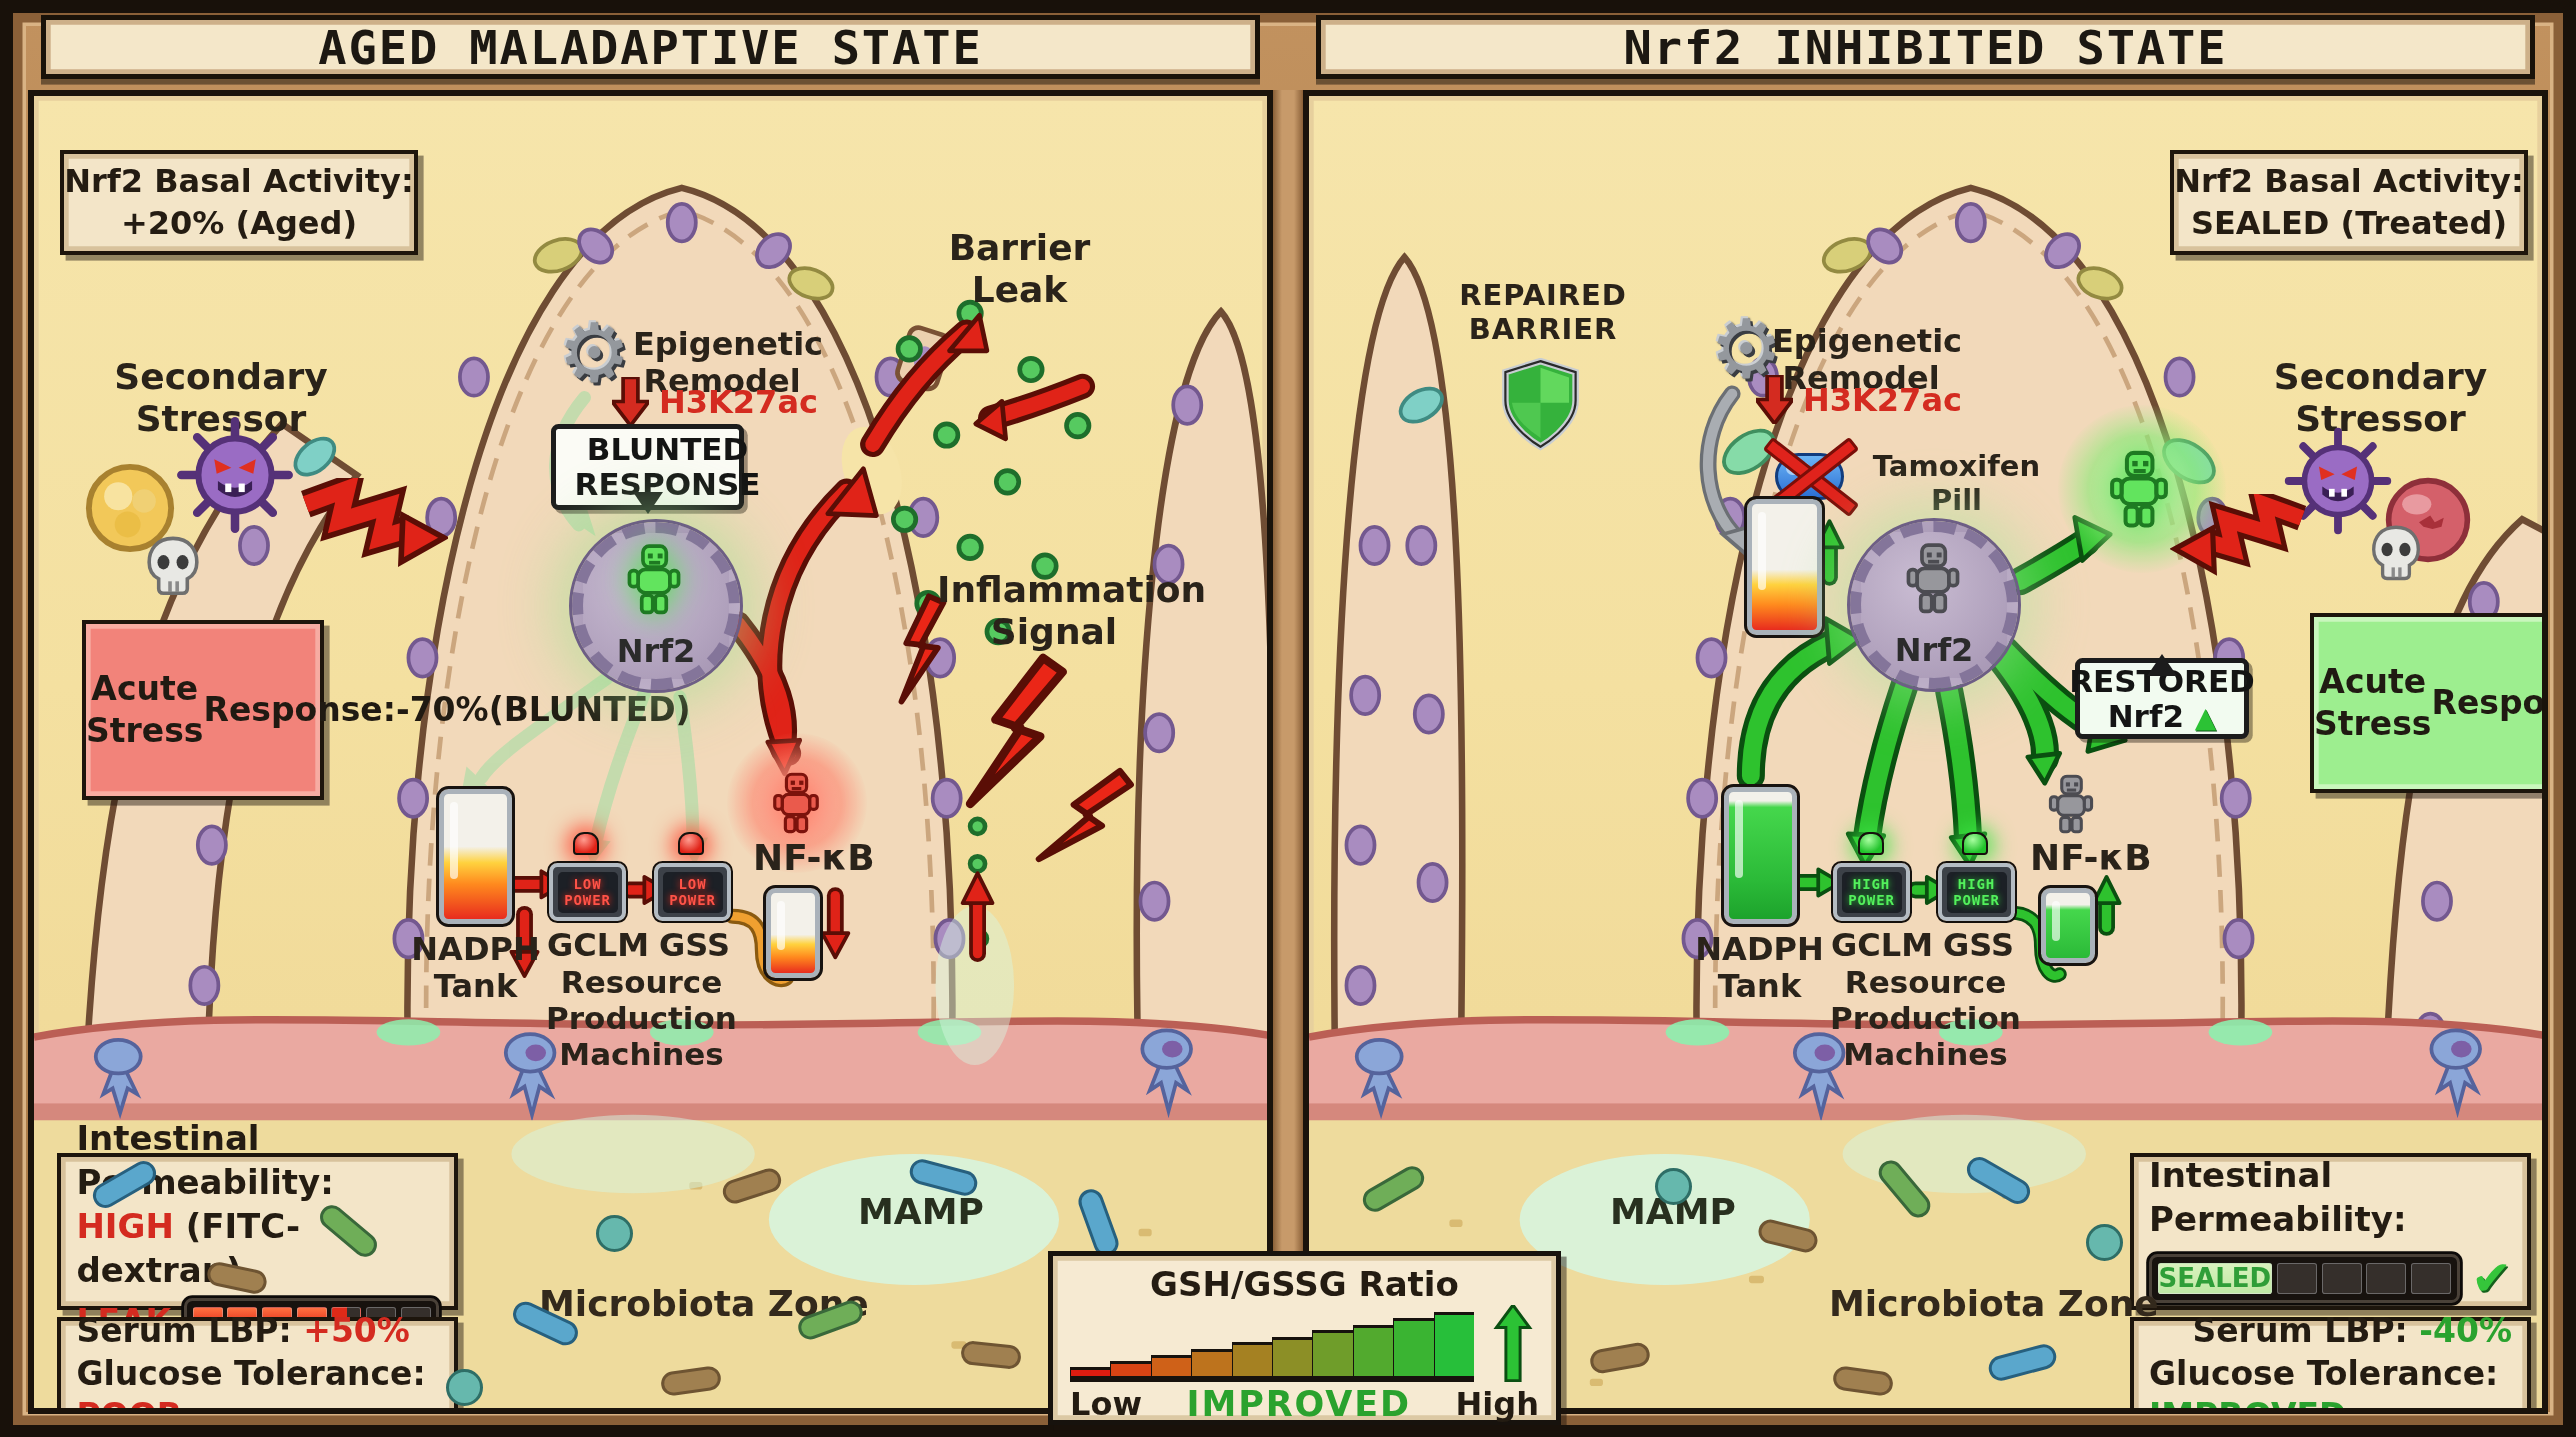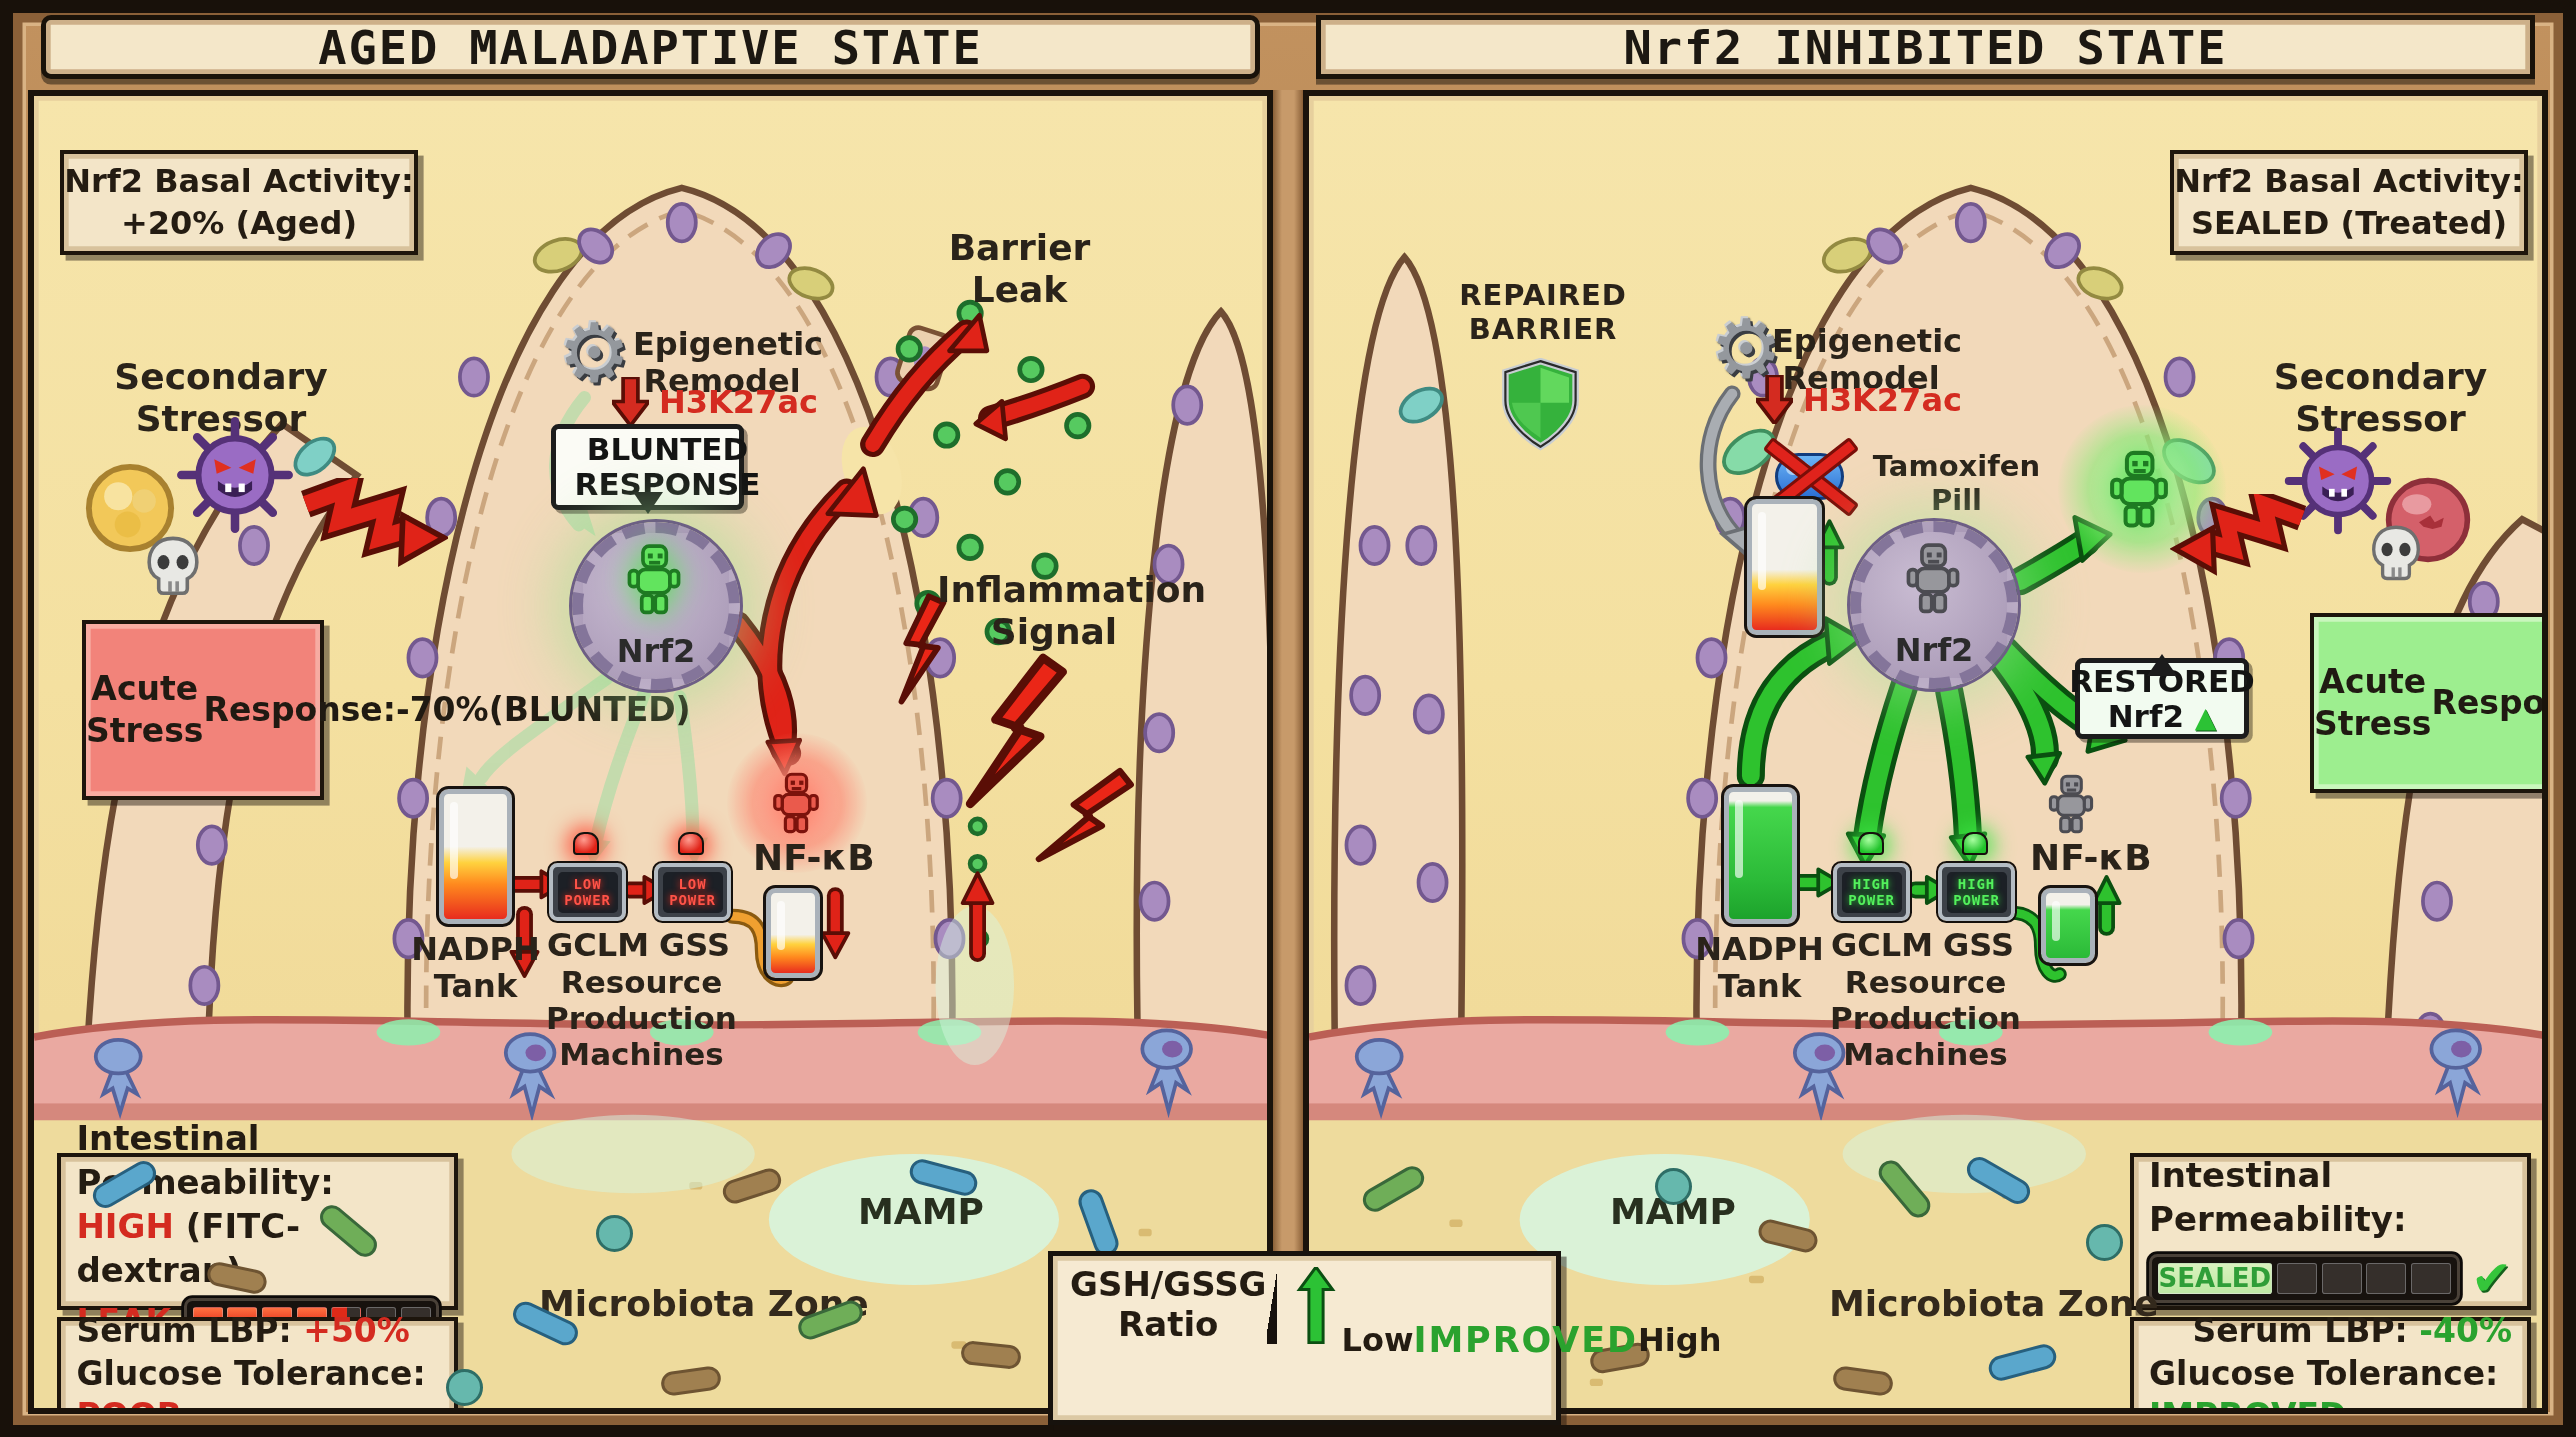--- a/index.html
+++ b/index.html
@@ -76,21 +76,21 @@
   .meter .seg{flex:1;border-radius:2.8px;border:1.9px solid rgba(205,213,218,.35);}
   .seg-red{background:linear-gradient(180deg,#ff7040 0%,#e02a18 60%,#c01e10 100%);}
   .seg-half{background:linear-gradient(90deg,#e02a18 0%,#e02a18 55%,#352f2b 55%,#352f2b 100%);}
   .seg-dark{background:#352f2b;}
   .seg-sealed{flex:0 0 38%;background:linear-gradient(180deg,#d9f2be,#bfe8a4);display:flex;align-items:center;
     justify-content:center;font-weight:bold;font-size:26px;color:#2f9e38;}
   .check{font-size:49px;font-weight:bold;color:#35c53b;text-shadow:1.9px 1.9px 0 #14601c;}
   
   .gauge{position:absolute;left:1048px;top:1251px;width:513px;height:174px;background:#f6ead2;
     border:5.6px solid #17120d;box-shadow:inset 0 0 0 4.7px #dcc9a4, 5.6px 5.6px 0 rgba(26,18,10,.45);z-index:40;
-    display:flex;flex-direction:row;padding:7.5px 17px 5.6px 17px;}
+    display:flex;flex-direction:column;padding:7.5px 17px 5.6px 17px;}
   .gauge-title{text-align:center;font-weight:bold;font-size:34px;color:#241c12;}
   .gauge-mid{display:flex;align-items:flex-end;gap:13px;height:79px;margin-top:1.9px;}
   .stair{flex:1;display:flex;align-items:flex-end;height:73px;border-bottom:6.6px solid #17120d;}
   .stair div{flex:1;border-top:3.7px solid #17120d;border-left:1.9px solid #17120d;}
   .gauge-bottom{display:flex;justify-content:space-between;align-items:center;font-weight:bold;font-size:32px;margin-top:1.9px;}
   
   .gear{position:absolute;font-size:81px;line-height:1;color:#94989d;
     text-shadow:2.8px 2.8px 0 #3a3d42,-1.9px -1.9px 0 #caced2, 0 0 1.9px #2a2d31;}
   .mamp{position:absolute;font-weight:bold;font-size:36px;color:#28301f;}
   .zone{position:absolute;font-weight:bold;font-size:36px;color:#33291c;}
@@ -123,21 +123,21 @@
         <rect x="17" y="8" width="4" height="4"></rect>
           <rect x="25" y="8" width="4" height="4"></rect>
         <rect x="18" y="14" width="9" height="3"></rect>
       </g>
     </symbol>
   </defs>
 </svg>
 
 <div class="stage">
 
-  <div class="titlebar" style="left:41px;width:1219px;border-radius:10px;">
+  <div class="titlebar" style="left:41px;width:1219px;">
     <span>AGED MALADAPTIVE STATE</span>
   </div>
   <div class="titlebar" style="left:1316px;width:1219px;">
     <span>Nrf2 INHIBITED STATE</span>
   </div>
 
   <div class="panel" style="left:28px;">
 
     <svg class="scene" viewBox="0 0 1330 1414">
 

